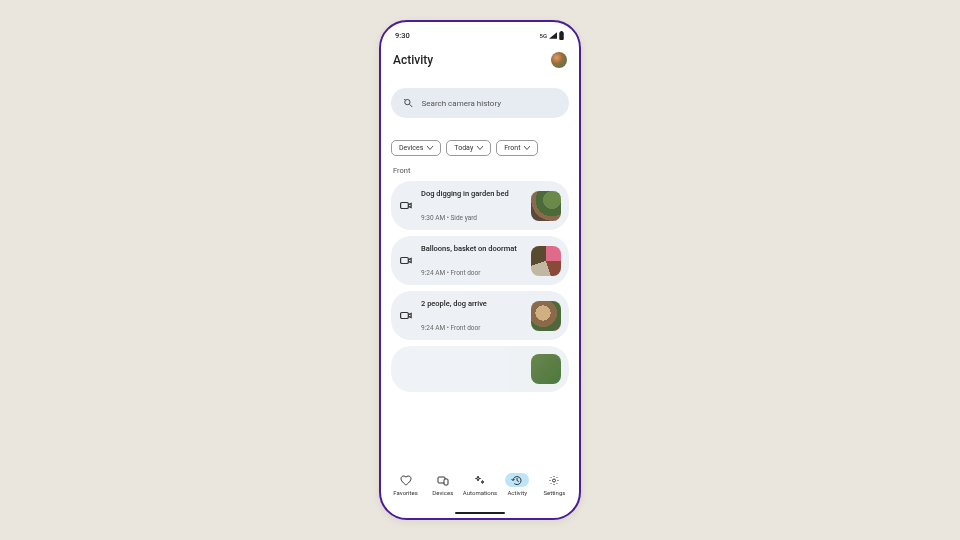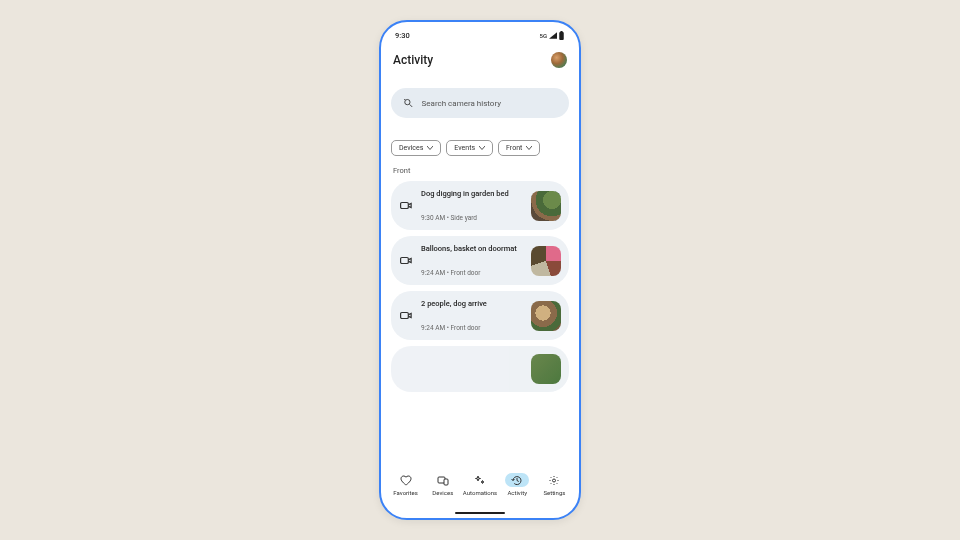--- a/index.html
+++ b/index.html
@@ -4,21 +4,21 @@
 <style>
   * { box-sizing: border-box; margin: 0; padding: 0; font-family: -apple-system, BlinkMacSystemFont, "Segoe UI", Roboto, Helvetica, Arial, sans-serif; }
   body {
     width: 960px; height: 540px;
     background: #EBE6DD;
     display: flex; align-items: center; justify-content: center;
   }
   .phone {
     width: 202px; height: 500px;
     background: #ffffff;
-    border: 2px solid #3b82f6;
+    border: 2px solid #4c1d95;
     border-radius: 28px;
     position: relative;
     overflow: hidden;
     display: flex; flex-direction: column;
     box-shadow: 0 2px 8px rgba(0,0,0,0.08);
   }
   .status-bar {
     height: 22px; padding: 4px 14px 0 14px;
     display: flex; justify-content: space-between; align-items: center;
     font-size: 7.5px; font-weight: 500; color: #1f1f1f;
@@ -147,21 +147,21 @@
   </div>
 
   <div class="chips">
     <div class="chip">
       <span>Devices</span>
       <svg width="6" height="4" viewBox="0 0 6 4">
           <path d="M0 0 L3 3.5 L6 0" fill="none" stroke="#555" stroke-width="1"></path>
         </svg>
     </div>
     <div class="chip">
-      <span>Events</span>
+      <span>Today</span>
       <svg width="6" height="4" viewBox="0 0 6 4">
           <path d="M0 0 L3 3.5 L6 0" fill="none" stroke="#555" stroke-width="1"></path>
         </svg>
     </div>
     <div class="chip">
       <span>Front</span>
       <svg width="6" height="4" viewBox="0 0 6 4">
           <path d="M0 0 L3 3.5 L6 0" fill="none" stroke="#555" stroke-width="1"></path>
         </svg>
     </div>

